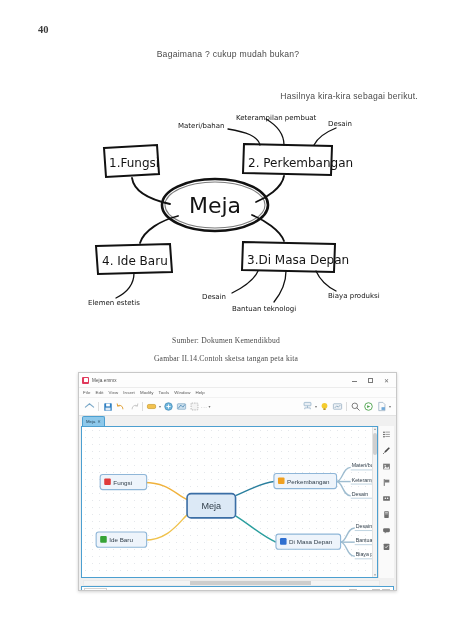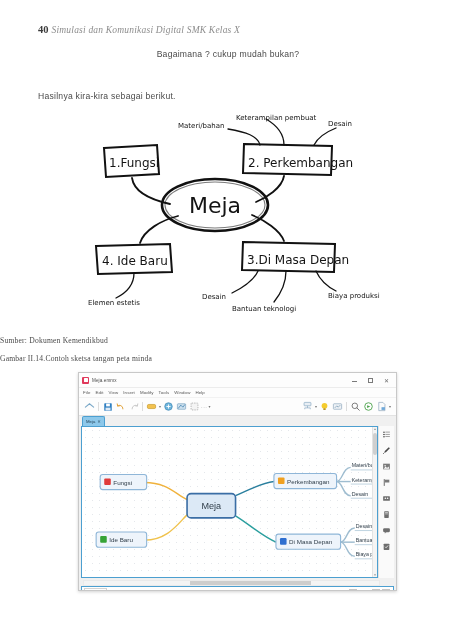--- a/index.html
+++ b/index.html
@@ -8,52 +8,52 @@
     background:#ffffff;
     font-family:"Liberation Sans", sans-serif;
     overflow:hidden;
     position:relative;
   }
   .page{position:absolute;inset:0;background:#fff;}
 
   
   .runhead{
     position:absolute;left:38px;top:24px;right:38px;
-    display:flex;align-items:baseline;gap:3px;
+    display:flex;align-items:baseline;gap:18px;
   }
   .runhead .pgno{
     font-family:"Liberation Serif", serif;
     font-size:10.5px;font-weight:bold;color:#3c3c3c;
   }
   .runhead .booktitle{
     font-family:"Liberation Serif", serif;
     font-style:italic;font-size:9.5px;color:#8d8d8d;letter-spacing:.2px;
   }
 
   
   .para{
     position:absolute;left:38px;right:34px;
     font-size:8.6px;color:#4b4b4b;letter-spacing:.25px;
     font-family:"Liberation Sans", sans-serif;
   }
   .p1{top:49px;text-align:center;}
   .p2{top:70px;}
-  .p3{top:91px;}
+  .p3{top:91px;text-align:right;}
 
   
   .sketch{position:absolute;left:60px;top:112px;width:340px;height:220px;}
   .sketch svg{display:block;}
   .hand{
     font-family:"DejaVu Sans", sans-serif;
     fill:#141414;
   }
 
   
   .cap{
-    position:absolute;left:0;right:0;text-align:left;
+    position:absolute;left:0;right:0;text-align:center;
     font-family:"Liberation Serif", serif;
     font-size:7.6px;color:#4a4a4a;letter-spacing:.2px;
   }
   .cap-src{top:336px;}
   .cap-fig{top:354px;}
 
   
   .appwin{
     position:absolute;left:78px;top:372px;width:317px;height:217px;
     background:#f0f0f0;
@@ -154,21 +154,20 @@
   
   .nodelabel{font-family:"Liberation Sans",sans-serif;fill:#2f3d49;}
 </style>
 </head>
 <body>
 
 <div class="page">
 
   <div class="runhead">
     <span class="pgno">40</span>
-    <span class="booktitle">Simulasi dan Komunikasi Digital SMK Kelas X</span>
   </div>
 
   <div class="para p1">Bagaimana ? cukup mudah bukan?</div>
   <div class="para p3">Hasilnya kira-kira sebagai berikut.</div>
 
   <div class="sketch">
     <svg width="340" height="220" viewBox="0 0 340 220" xmlns="http://www.w3.org/2000/svg">
       <g fill="none" stroke="#111" stroke-width="1.6" stroke-linecap="round">
 
         <ellipse cx="155" cy="93" rx="53" ry="26" stroke-width="2.6"></ellipse>
@@ -210,21 +209,21 @@
       <text class="hand" x="268" y="14" font-size="7">Desain</text>
 
       <text class="hand" x="28" y="193" font-size="7">Elemen estetis</text>
       <text class="hand" x="142" y="187" font-size="7">Desain</text>
       <text class="hand" x="172" y="199" font-size="7">Bantuan teknologi</text>
       <text class="hand" x="268" y="186" font-size="7">Biaya produksi</text>
     </svg>
   </div>
 
   <div class="cap cap-src">Sumber: Dokumen Kemendikbud</div>
-  <div class="cap cap-fig">Gambar II.14.Contoh sketsa tangan peta minda</div>
+  <div class="cap cap-fig">Gambar II.14.Contoh sketsa tangan peta kita</div>
 
   <div class="appwin">
 
     <div class="titlebar">
       <div class="applogo"></div>
       <div class="apptitle">Meja.emmx</div>
       <div class="wbtns">
         <div class="wb min"></div>
         <div class="wb max"></div>
         <div class="wb close">✕</div>

